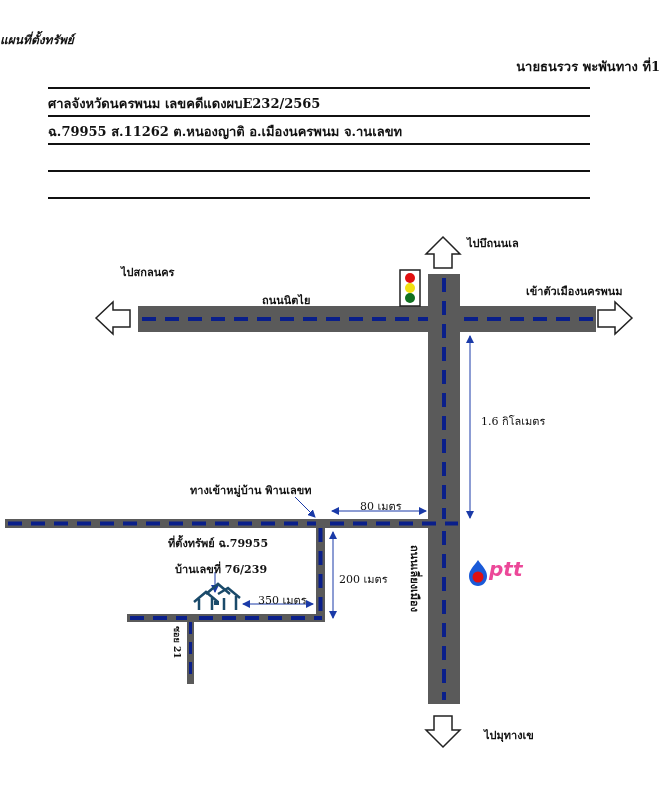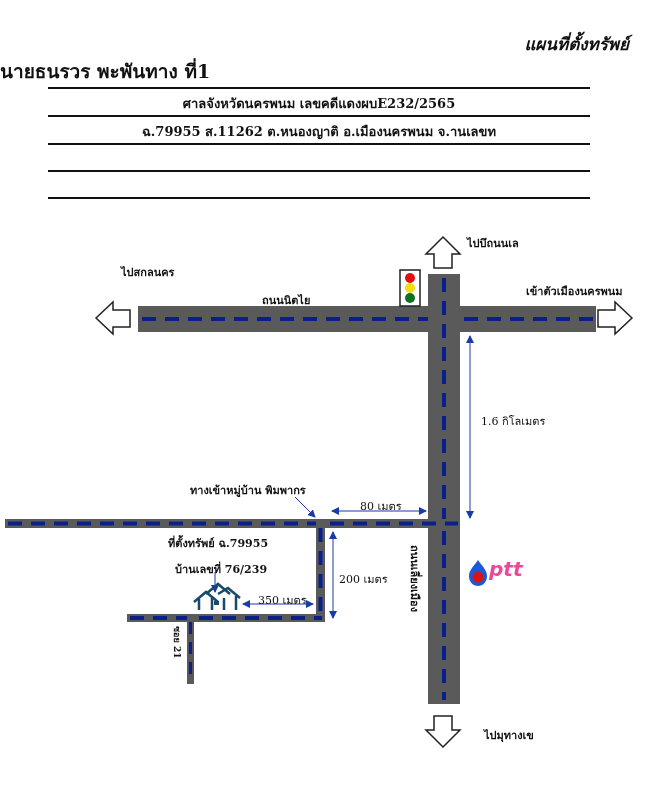--- a/index.html
+++ b/index.html
@@ -1,23 +1,23 @@
 <!DOCTYPE html>
 <html><head>
   <meta charset="utf-8">
   <style>
     html, body { margin:0; padding:0; background:#ffffff; }
     body { width:660px; height:800px; position:relative; overflow:hidden;
       font-family:"DejaVu Serif", "Liberation Serif", serif; color:#111; }
-    .title { position:absolute; left:0; width:629px; top:30px; text-align:right;
-      font-weight:bold; font-style:italic; font-size:17px; }
-    .subtitle { position:absolute; left:0; width:660px; top:56px; text-align:left;
-      font-weight:bold; font-size:19px; }
+    .title { position:absolute; left:0; width:629px; top:30px; text-align:left;
+      font-weight:bold; font-style:italic; font-size:12px; }
+    .subtitle { position:absolute; left:0; width:660px; top:56px; text-align:right;
+      font-weight:bold; font-size:13px; }
     .rule { position:absolute; left:48px; width:542px; height:2px; background:#111; }
-    .row-text { position:absolute; left:48px; width:542px; text-align:center;
+    .row-text { position:absolute; left:48px; width:542px; 
       font-weight:bold; font-size:13px; }
     svg { position:absolute; left:0; top:0; }
     .lbl { position:absolute; font-weight:bold; font-size:11px; white-space:nowrap; }
     .lbl-v { position:absolute; font-weight:bold; font-size:11px; white-space:nowrap;
       transform-origin:left top; transform:rotate(90deg); }
     .ptt { position:absolute; left:489px; top:557px; font-family:"DejaVu Sans", sans-serif;
       font-weight:bold; font-style:italic; font-size:20px; color:#ec4899; }
   </style>
 </head>
 <body>
@@ -104,16 +104,16 @@
 
 <div class="lbl" style="left:262px;top:291px;font-weight:bold">ถนนนิตไย</div>
 <div class="lbl-v" style="left:424px;top:545px">ถนนเลี่ยงเมือง</div>
 <div class="lbl-v" style="left:184px;top:626px;font-size:9px">ซอย 21</div>
 
 <div class="lbl" style="left:481px;top:412px;font-weight:normal">1.6 กิโลเมตร</div>
 <div class="lbl" style="left:360px;top:497px;font-weight:normal">80 เมตร</div>
 <div class="lbl" style="left:339px;top:570px;font-weight:normal">200 เมตร</div>
 <div class="lbl" style="left:258px;top:591px;font-weight:normal">350 เมตร</div>
 
-<div class="lbl" style="left:190px;top:481px">ทางเข้าหมู่บ้าน พิมพากร</div>
+<div class="lbl" style="left:190px;top:481px">ทางเข้าหมู่บ้าน พิานเลขท</div>
 <div class="lbl" style="left:168px;top:534px">ที่ตั้งทรัพย์ ฉ.79955</div>
 <div class="lbl" style="left:175px;top:560px">บ้านเลขที่ 76/239</div>
 <div class="ptt">ptt</div>
 
 </body></html>

